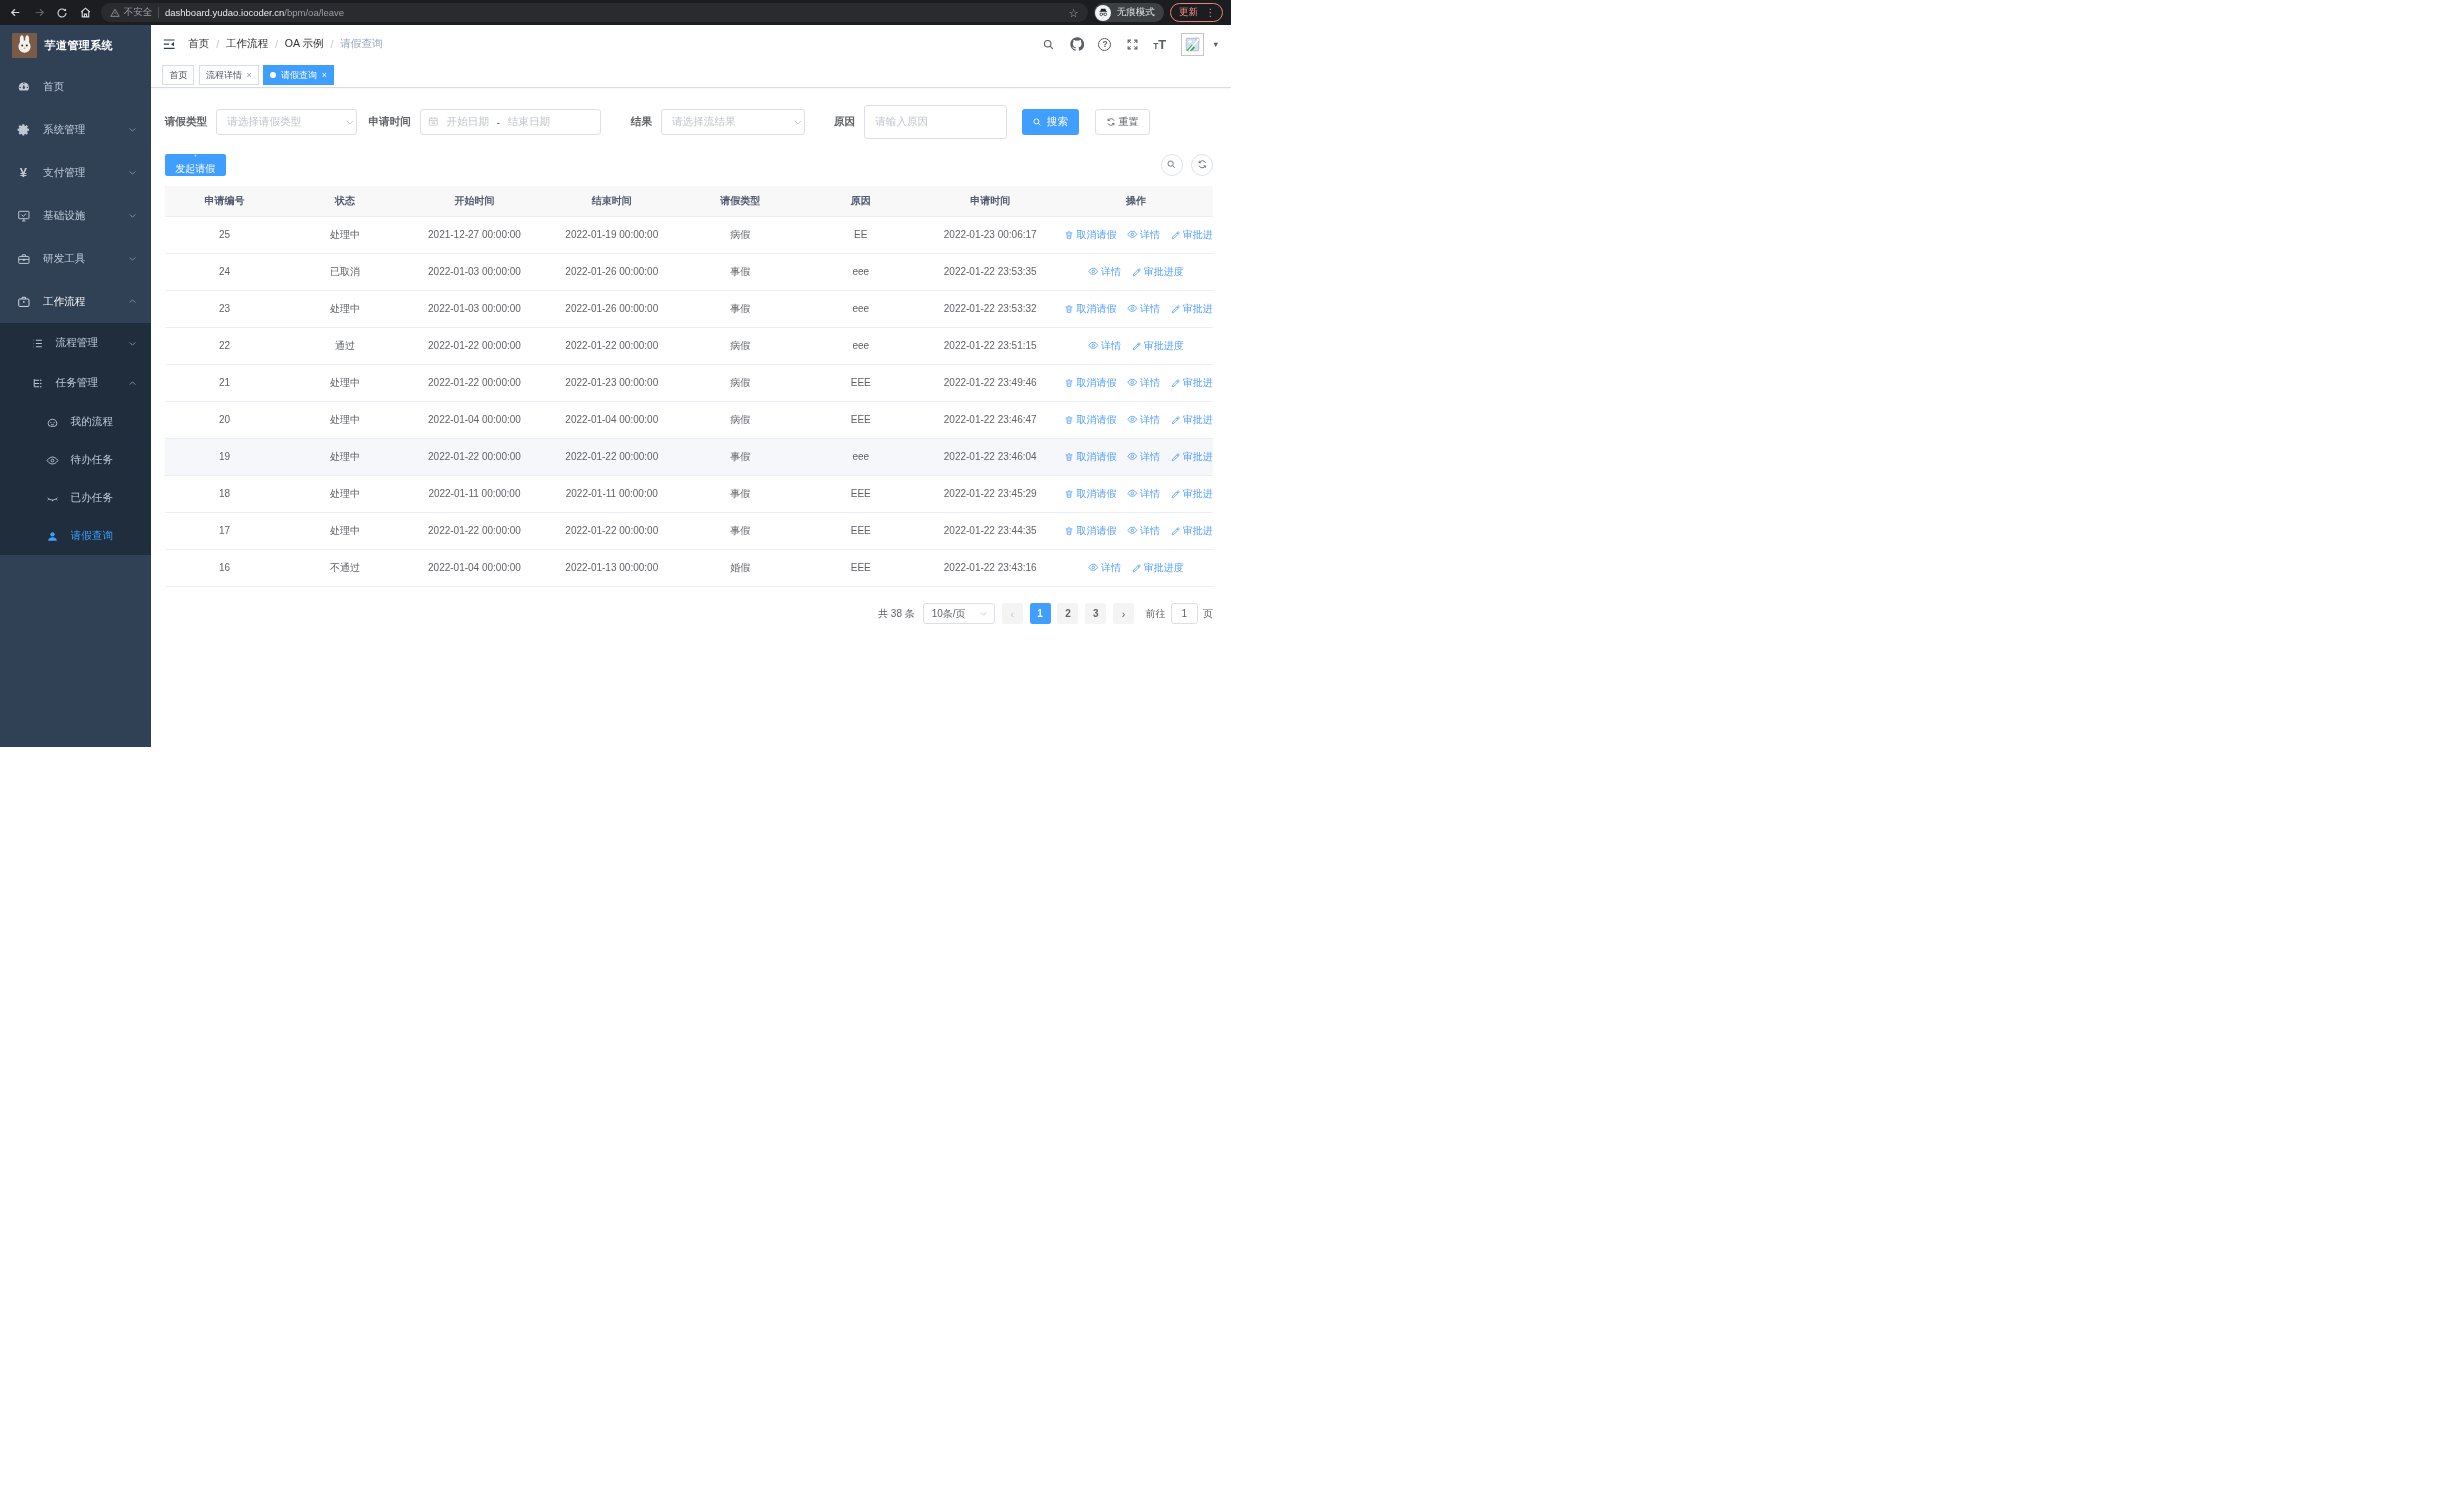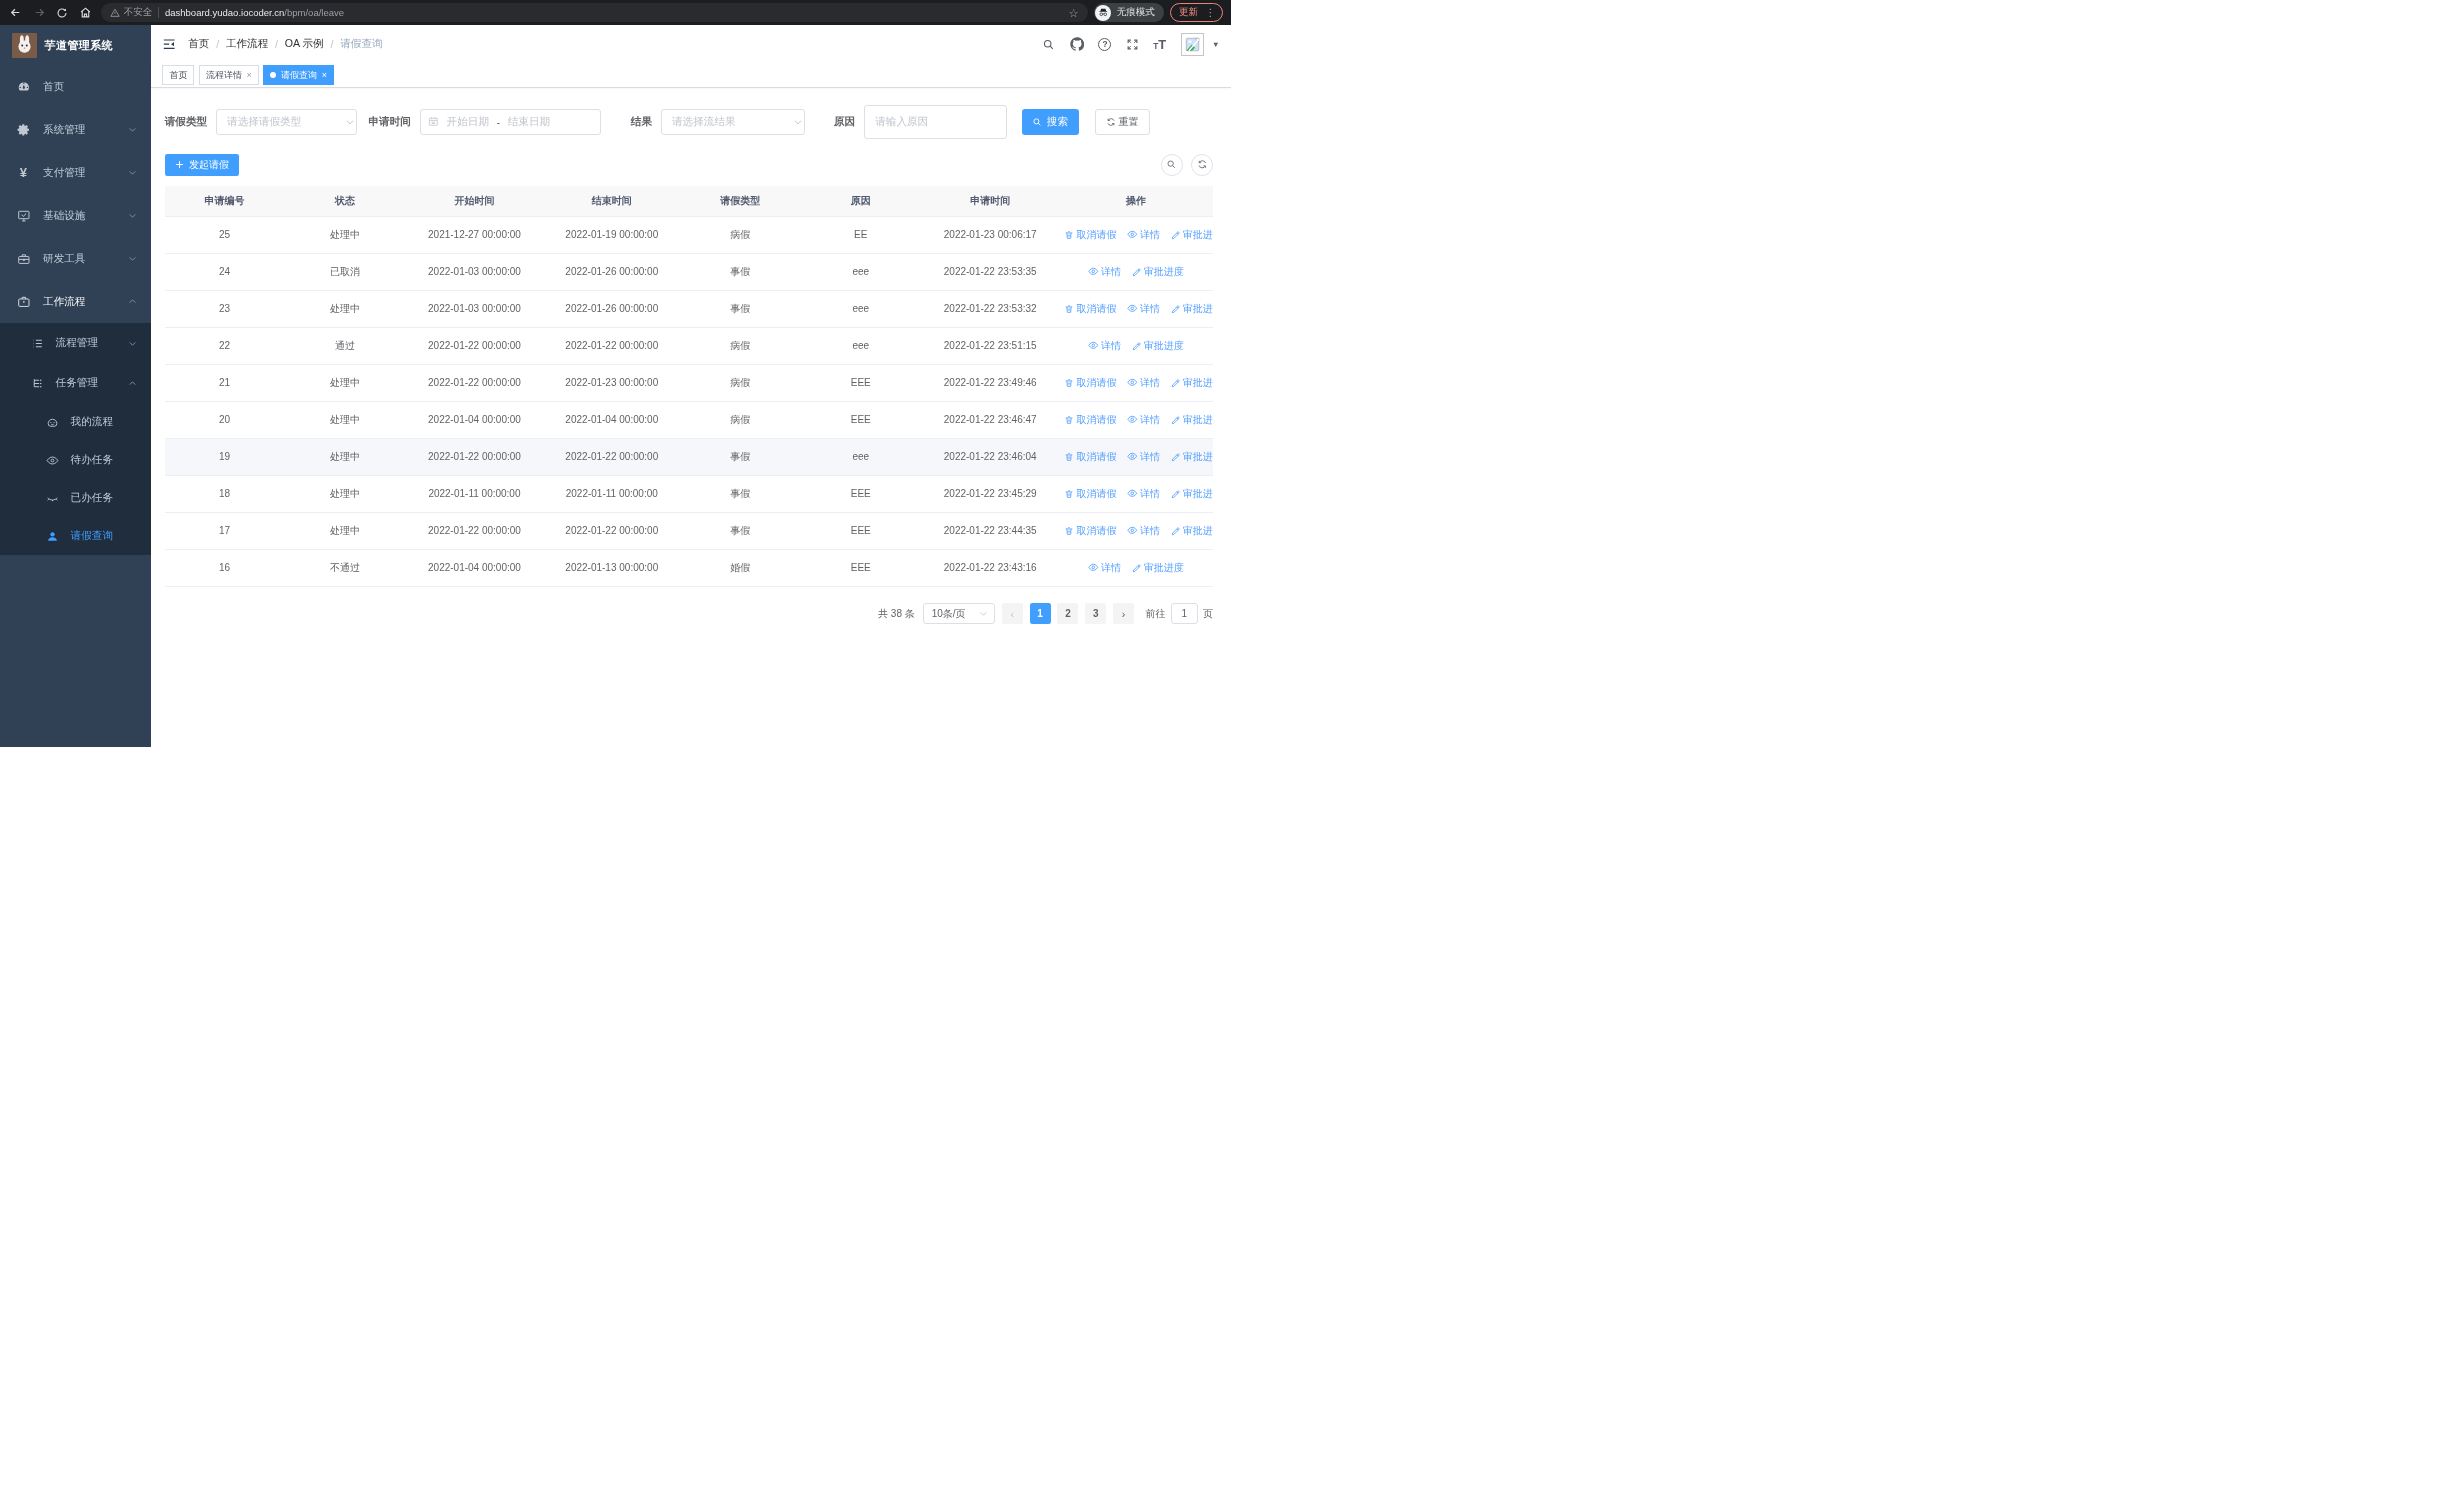--- a/index.html
+++ b/index.html
@@ -81,21 +81,21 @@
   .drange { padding:0 7.6px; gap:7.6px; justify-content:flex-start; }
   .drange .dsep { color:#606266; }
   .inp { padding:16px 10px; }
   .btn-search { height:26px; background:#409eff; border:none; border-radius:3px; color:#fff;
     font-size:10.6px; display:inline-flex; align-items:center; gap:4.6px; padding:0 10.6px; cursor:pointer; }
   .btn-reset { height:26px; background:#fff; border:0.8px solid #dcdfe6; border-radius:3px; color:#606266;
     font-size:10px; display:inline-flex; align-items:center; gap:3px; padding:0 10px; cursor:pointer; }
 
   .toolbar-row { margin-top:15px; display:flex; align-items:center; }
   .btn-create { height:22px; background:#409eff; border:none; border-radius:2.3px; color:#fff;
-    font-size:10px; display:inline-flex; align-items:center; gap:4.6px; padding:0 10.6px; cursor:pointer; }
+    font-size:10px; display:inline-flex; align-items:center; gap:4.6px; padding:0 10.6px; cursor:pointer;flex-direction:column; }
   .tool-circles { margin-left:auto; display:flex; gap:8.4px; }
   .circle-btn { width:22px; height:22px; border-radius:50%; border:0.8px solid #e0e3e9; background:#fff;
     color:#5a5e66; display:grid; place-items:center; cursor:pointer; }
 
   table.grid { margin-top:10.6px; width:100%; border-collapse:collapse; font-size:10px; color:#606266; table-layout:fixed; }
   .grid th { background:#f8f8f9; color:#515a6e; font-weight:700; height:30px; text-align:center;
     border-bottom:0.8px solid #ebeef5; }
   .grid td { height:37px; text-align:center; border-bottom:0.8px solid #ebeef5; white-space:nowrap; overflow:hidden; }
   .grid tr.hl td { background:#f5f7fa; }
   .op { color:#529eff; display:inline-flex; align-items:center; gap:2.3px; margin:0 5.3px; cursor:pointer;

